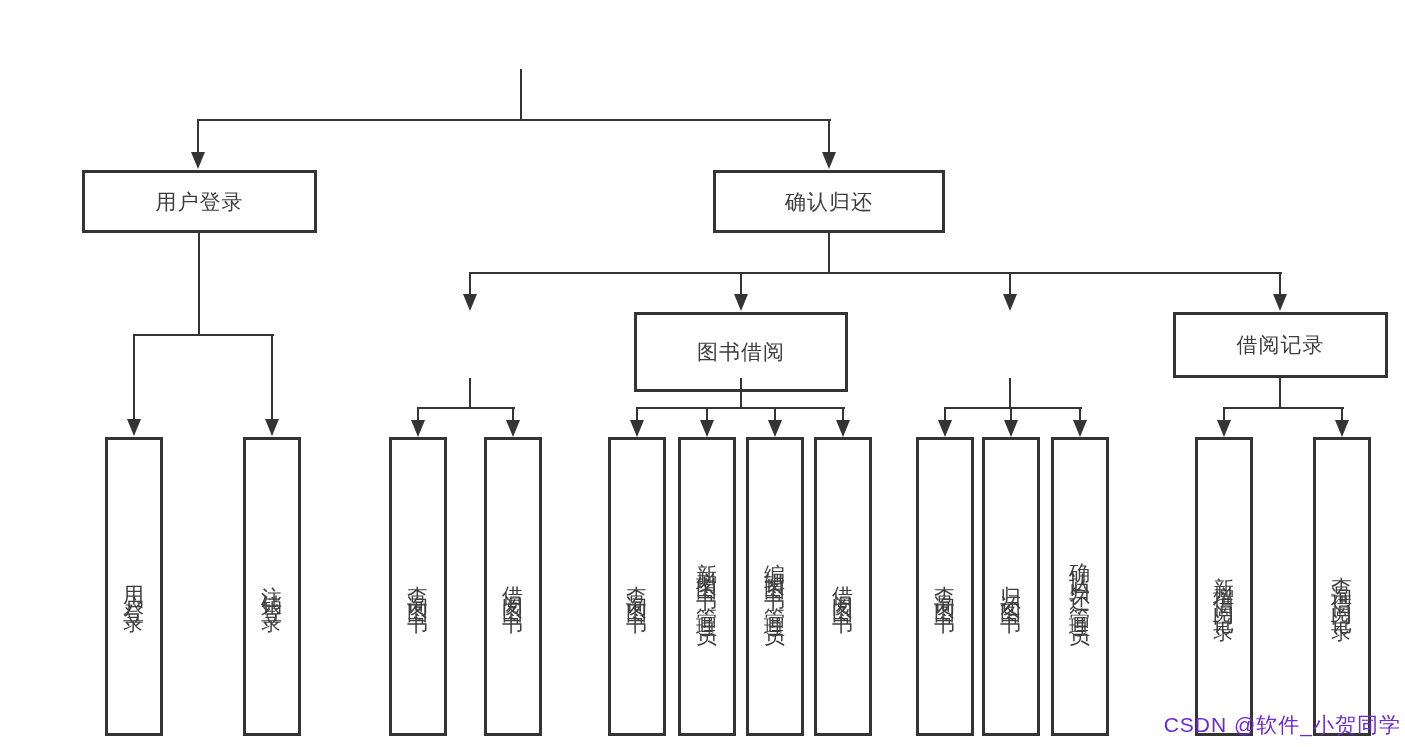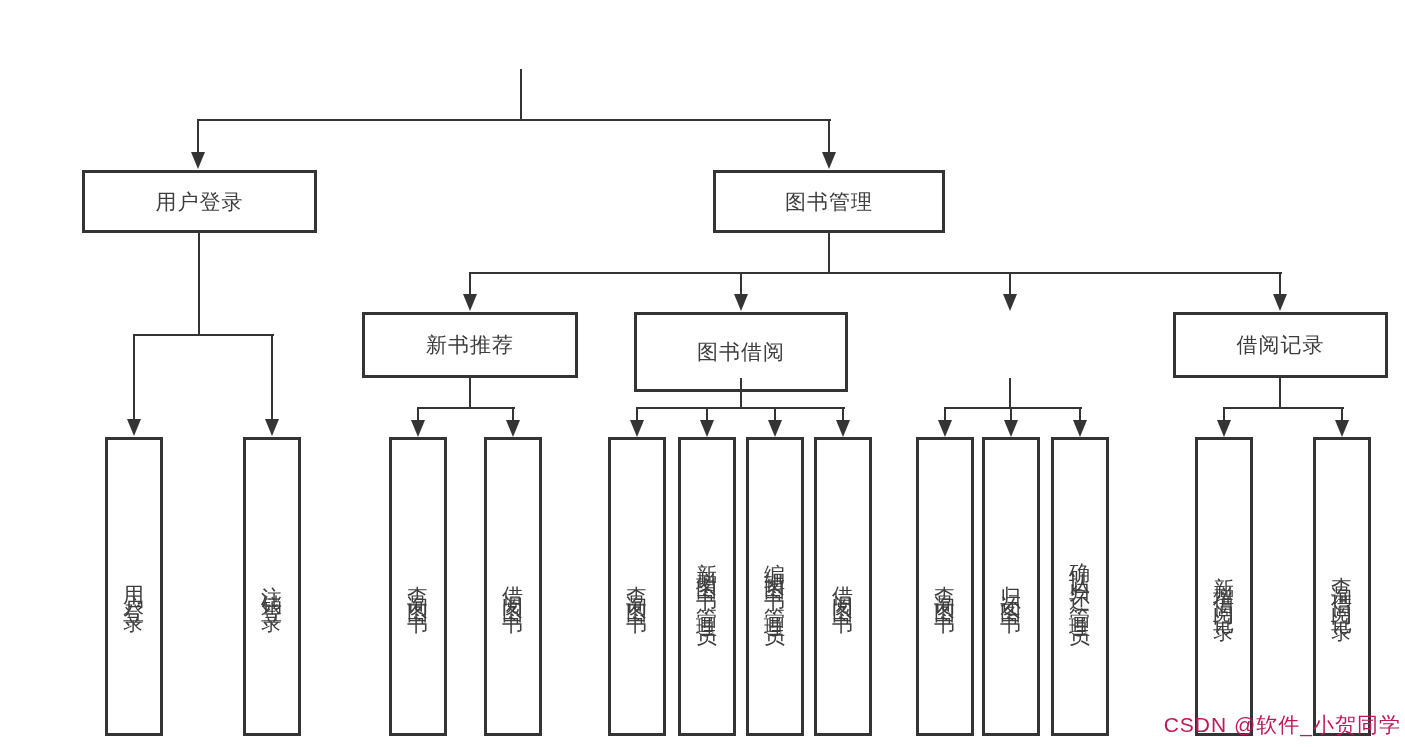--- a/index.html
+++ b/index.html
@@ -38,41 +38,38 @@
     position:absolute;
     width:0;height:0;
     border-left:7px solid transparent;
     border-right:7px solid transparent;
     border-top:17px solid #343434;
   }
   .watermark{
     position:absolute;
     right:4px;top:711px;
     font-size:21px;
-    color:#be185d;
+    color:#6d28d9;
     letter-spacing:1px;
     white-space:nowrap;
   }
 </style>
 </head>
 <body>
 
 <div id="canvas">
 
 
   <div class="box" style="left:82px;top:170px;width:235px;height:63px;">
     <span class="hlabel">用户登录</span>
   </div>
   <div class="box" style="left:713px;top:170px;width:232px;height:63px;">
-    <span class="hlabel">图书管理</span>
+    <span class="hlabel">确认归还</span>
   </div>
 
-  <div class="box" style="left:362px;top:312px;width:216px;height:66px;">
-    <span class="hlabel">新书推荐</span>
-  </div>
   <div class="box" style="left:634px;top:312px;width:214px;height:80px;">
     <span class="hlabel">图书借阅</span>
   </div>
   <div class="box" style="left:1173px;top:312px;width:215px;height:66px;">
     <span class="hlabel">借阅记录</span>
   </div>
 
   <div class="box leaf" style="left:105px;">
     <span class="vlabel">用户登录</span>
   </div>

